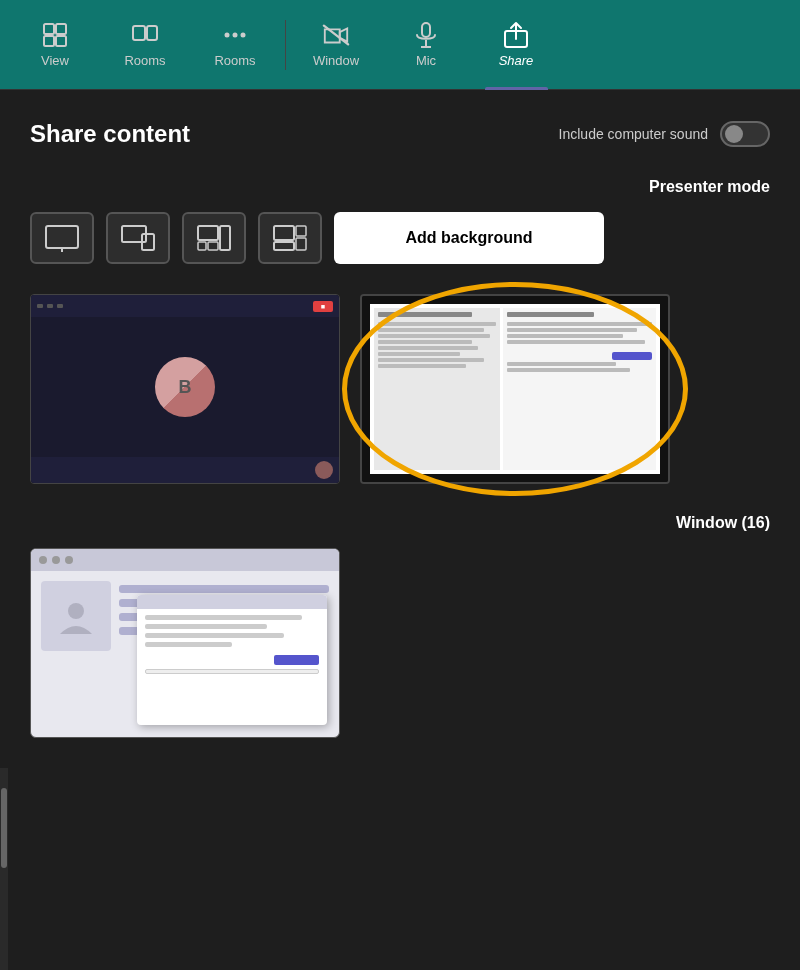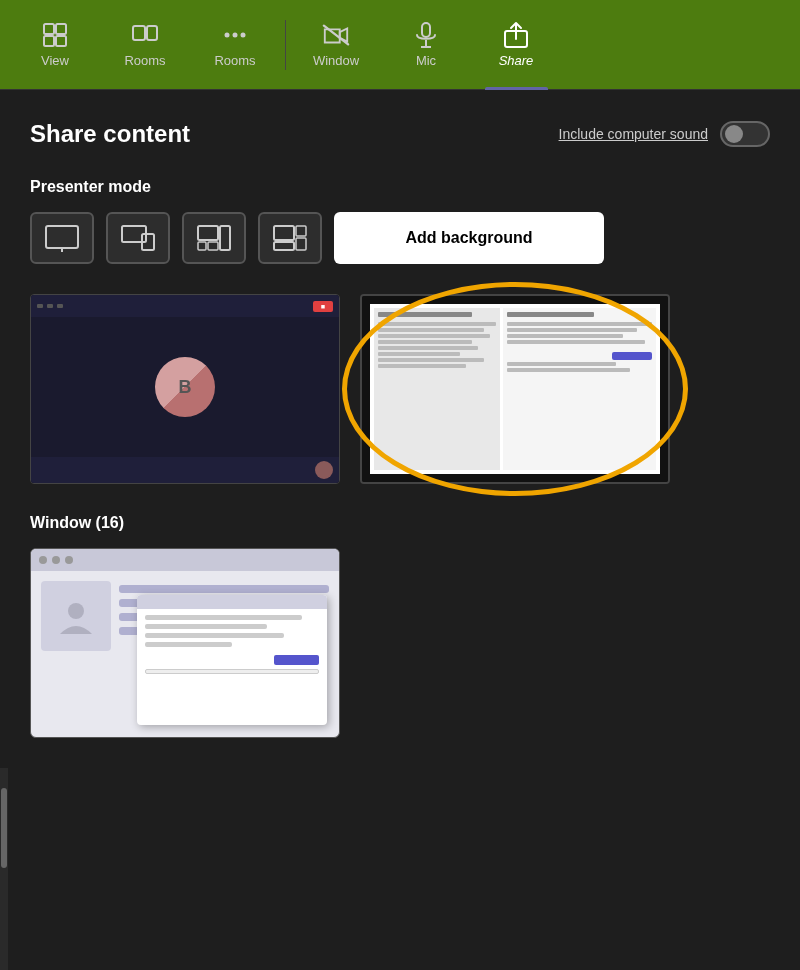--- a/index.html
+++ b/index.html
@@ -9,21 +9,21 @@
       font-family: 'Segoe UI', Arial, sans-serif;
       width: 800px;
       min-height: 970px;
       overflow-x: hidden;
     }
 
     
     .toolbar {
       display: flex;
       align-items: center;
-      background: #4d7c0f;
+      background: #0f766e;
       height: 90px;
       padding: 0 10px;
       border-bottom: 1px solid #333;
     }
     .toolbar-group {
       display: flex;
       align-items: center;
       gap: 0;
     }
     .toolbar-item {
@@ -102,21 +102,20 @@
     .share-title {
       font-size: 24px;
       font-weight: 700;
       color: #fff;
       flex: 1;
     }
     .sound-label {
       font-size: 14px;
       color: #ccc;
       margin-right: 12px;
-      text-decoration: underline;
     }
     .toggle {
       width: 50px;
       height: 26px;
       background: #333;
       border-radius: 13px;
       border: 2px solid #666;
       position: relative;
       cursor: pointer;
     }
@@ -129,20 +128,21 @@
       top: 2px;
       left: 3px;
     }
 
     
     .section-title {
       font-size: 16px;
       font-weight: 700;
       color: #fff;
       margin-bottom: 16px;
+      text-align: right;
     }
     .presenter-row {
       display: flex;
       align-items: center;
       gap: 12px;
       margin-bottom: 30px;
     }
     .presenter-btn {
       width: 64px;
       height: 52px;

